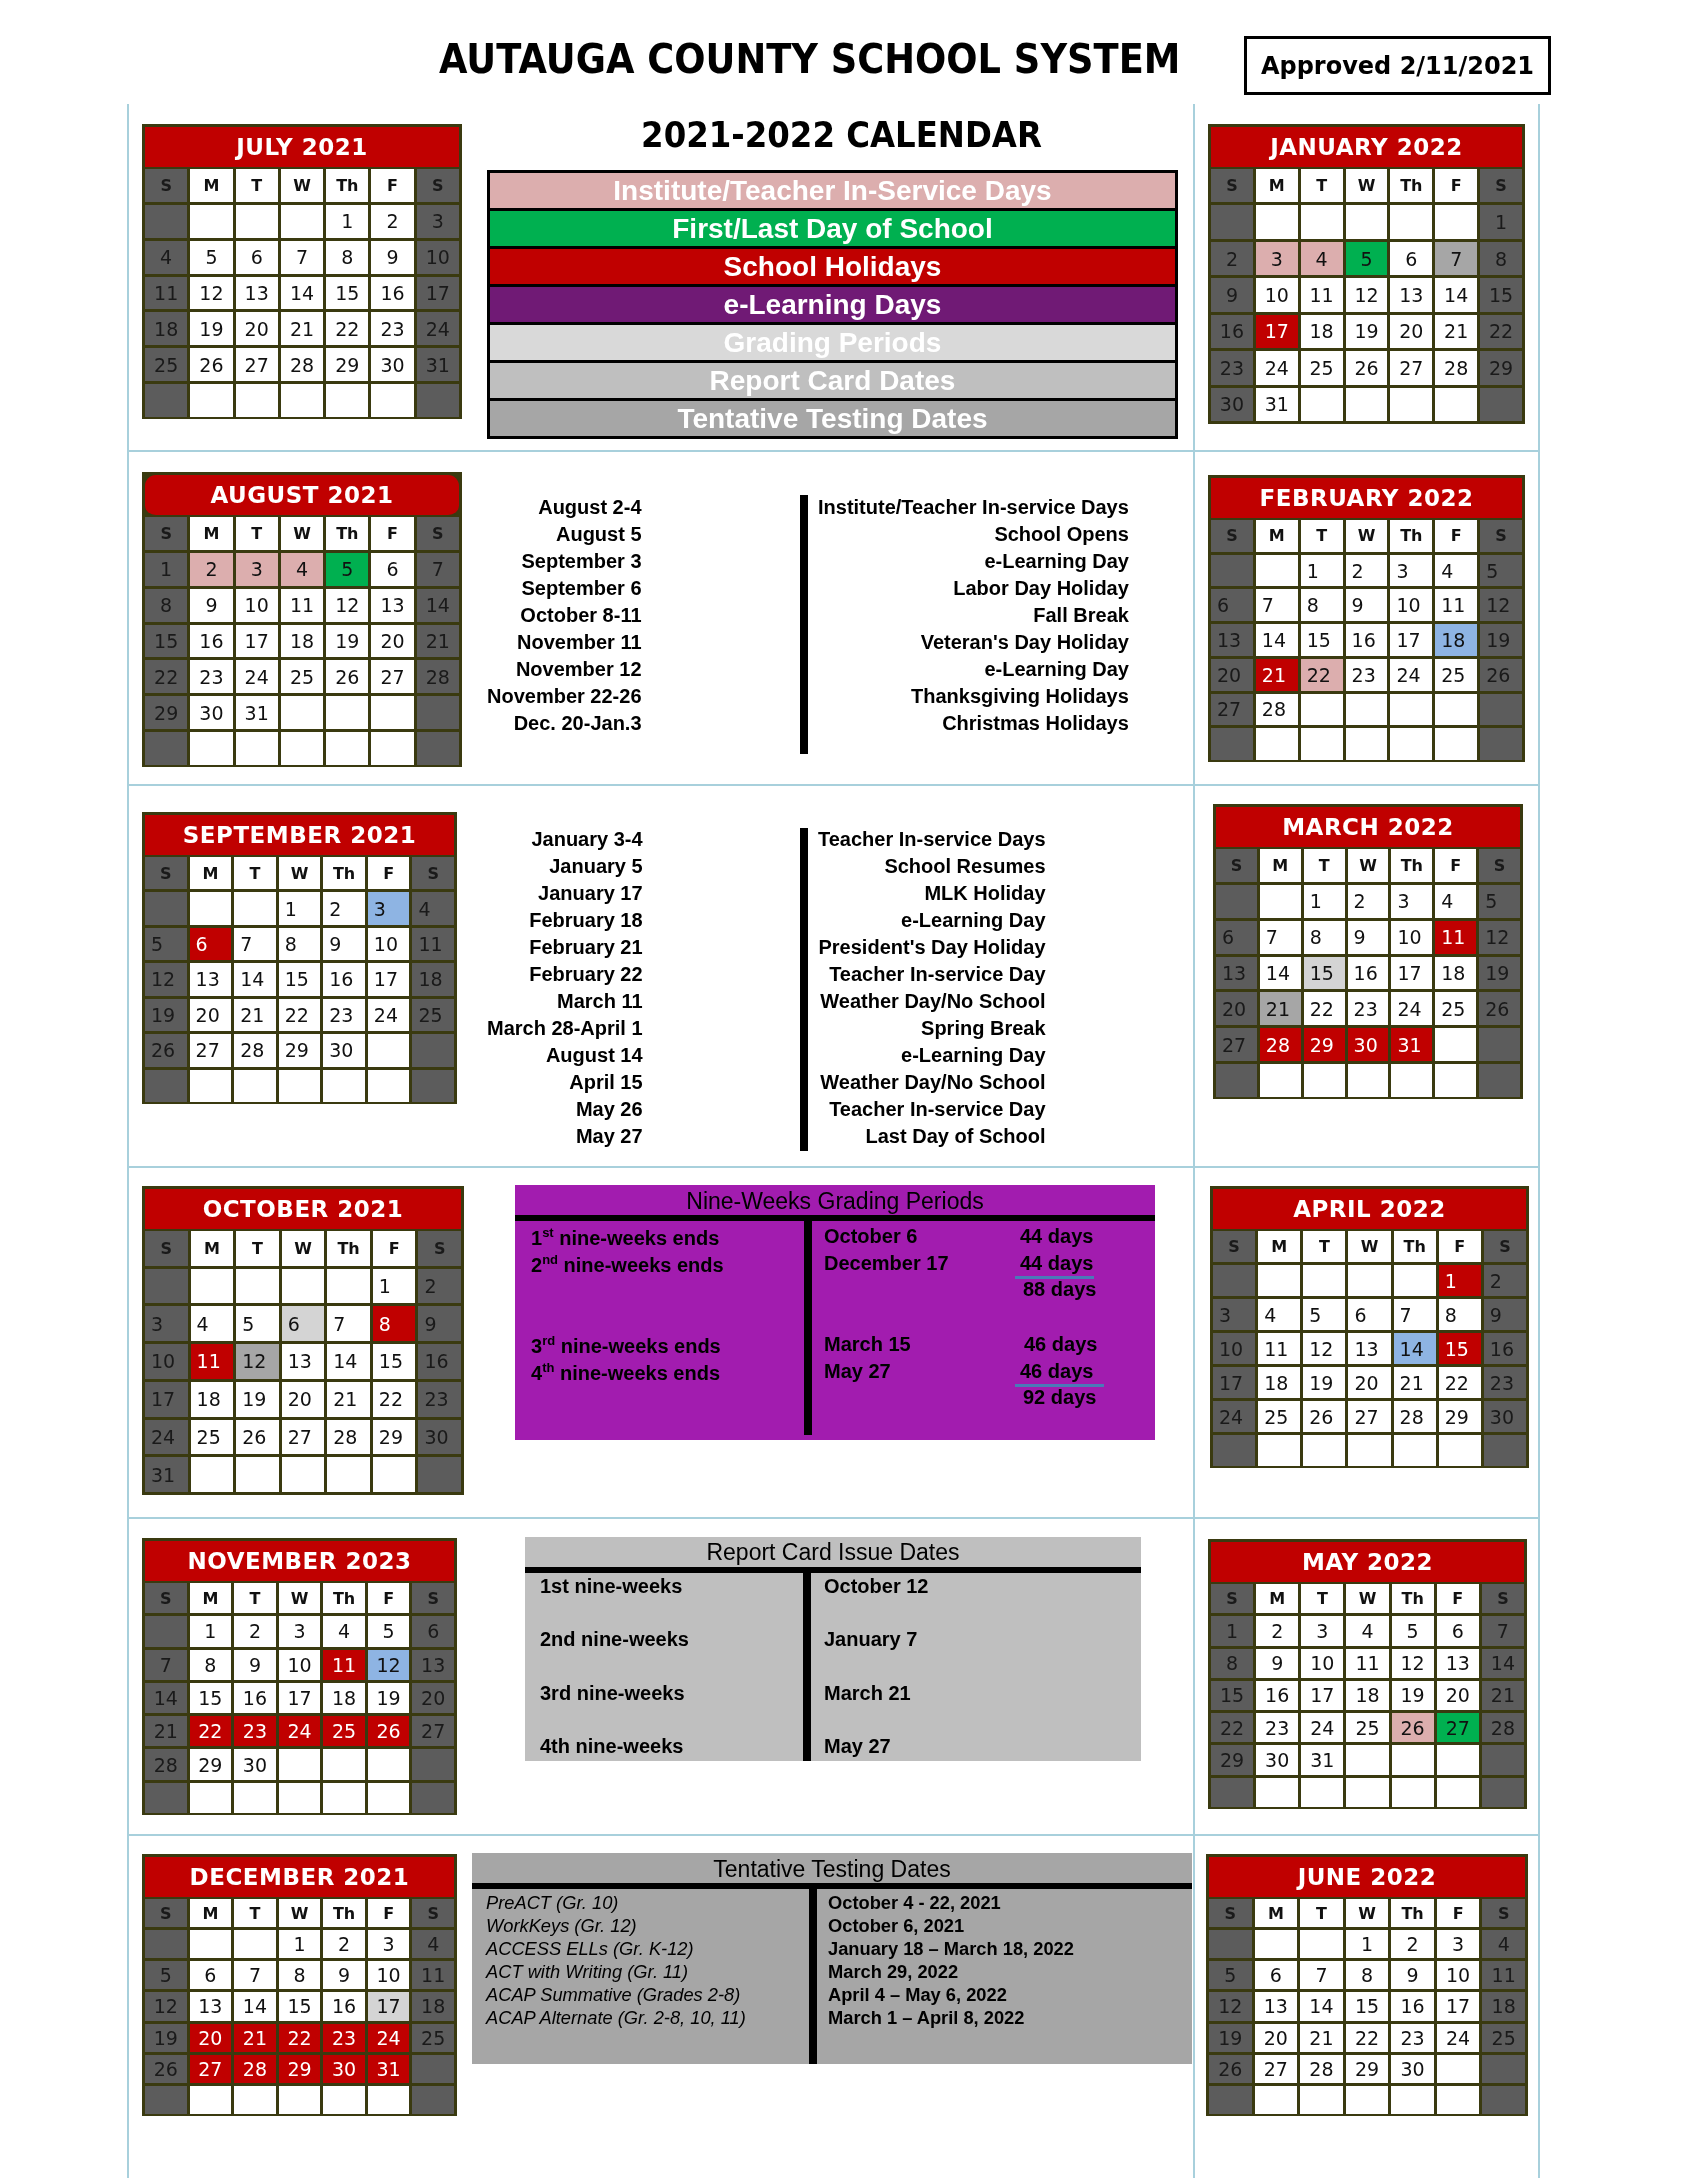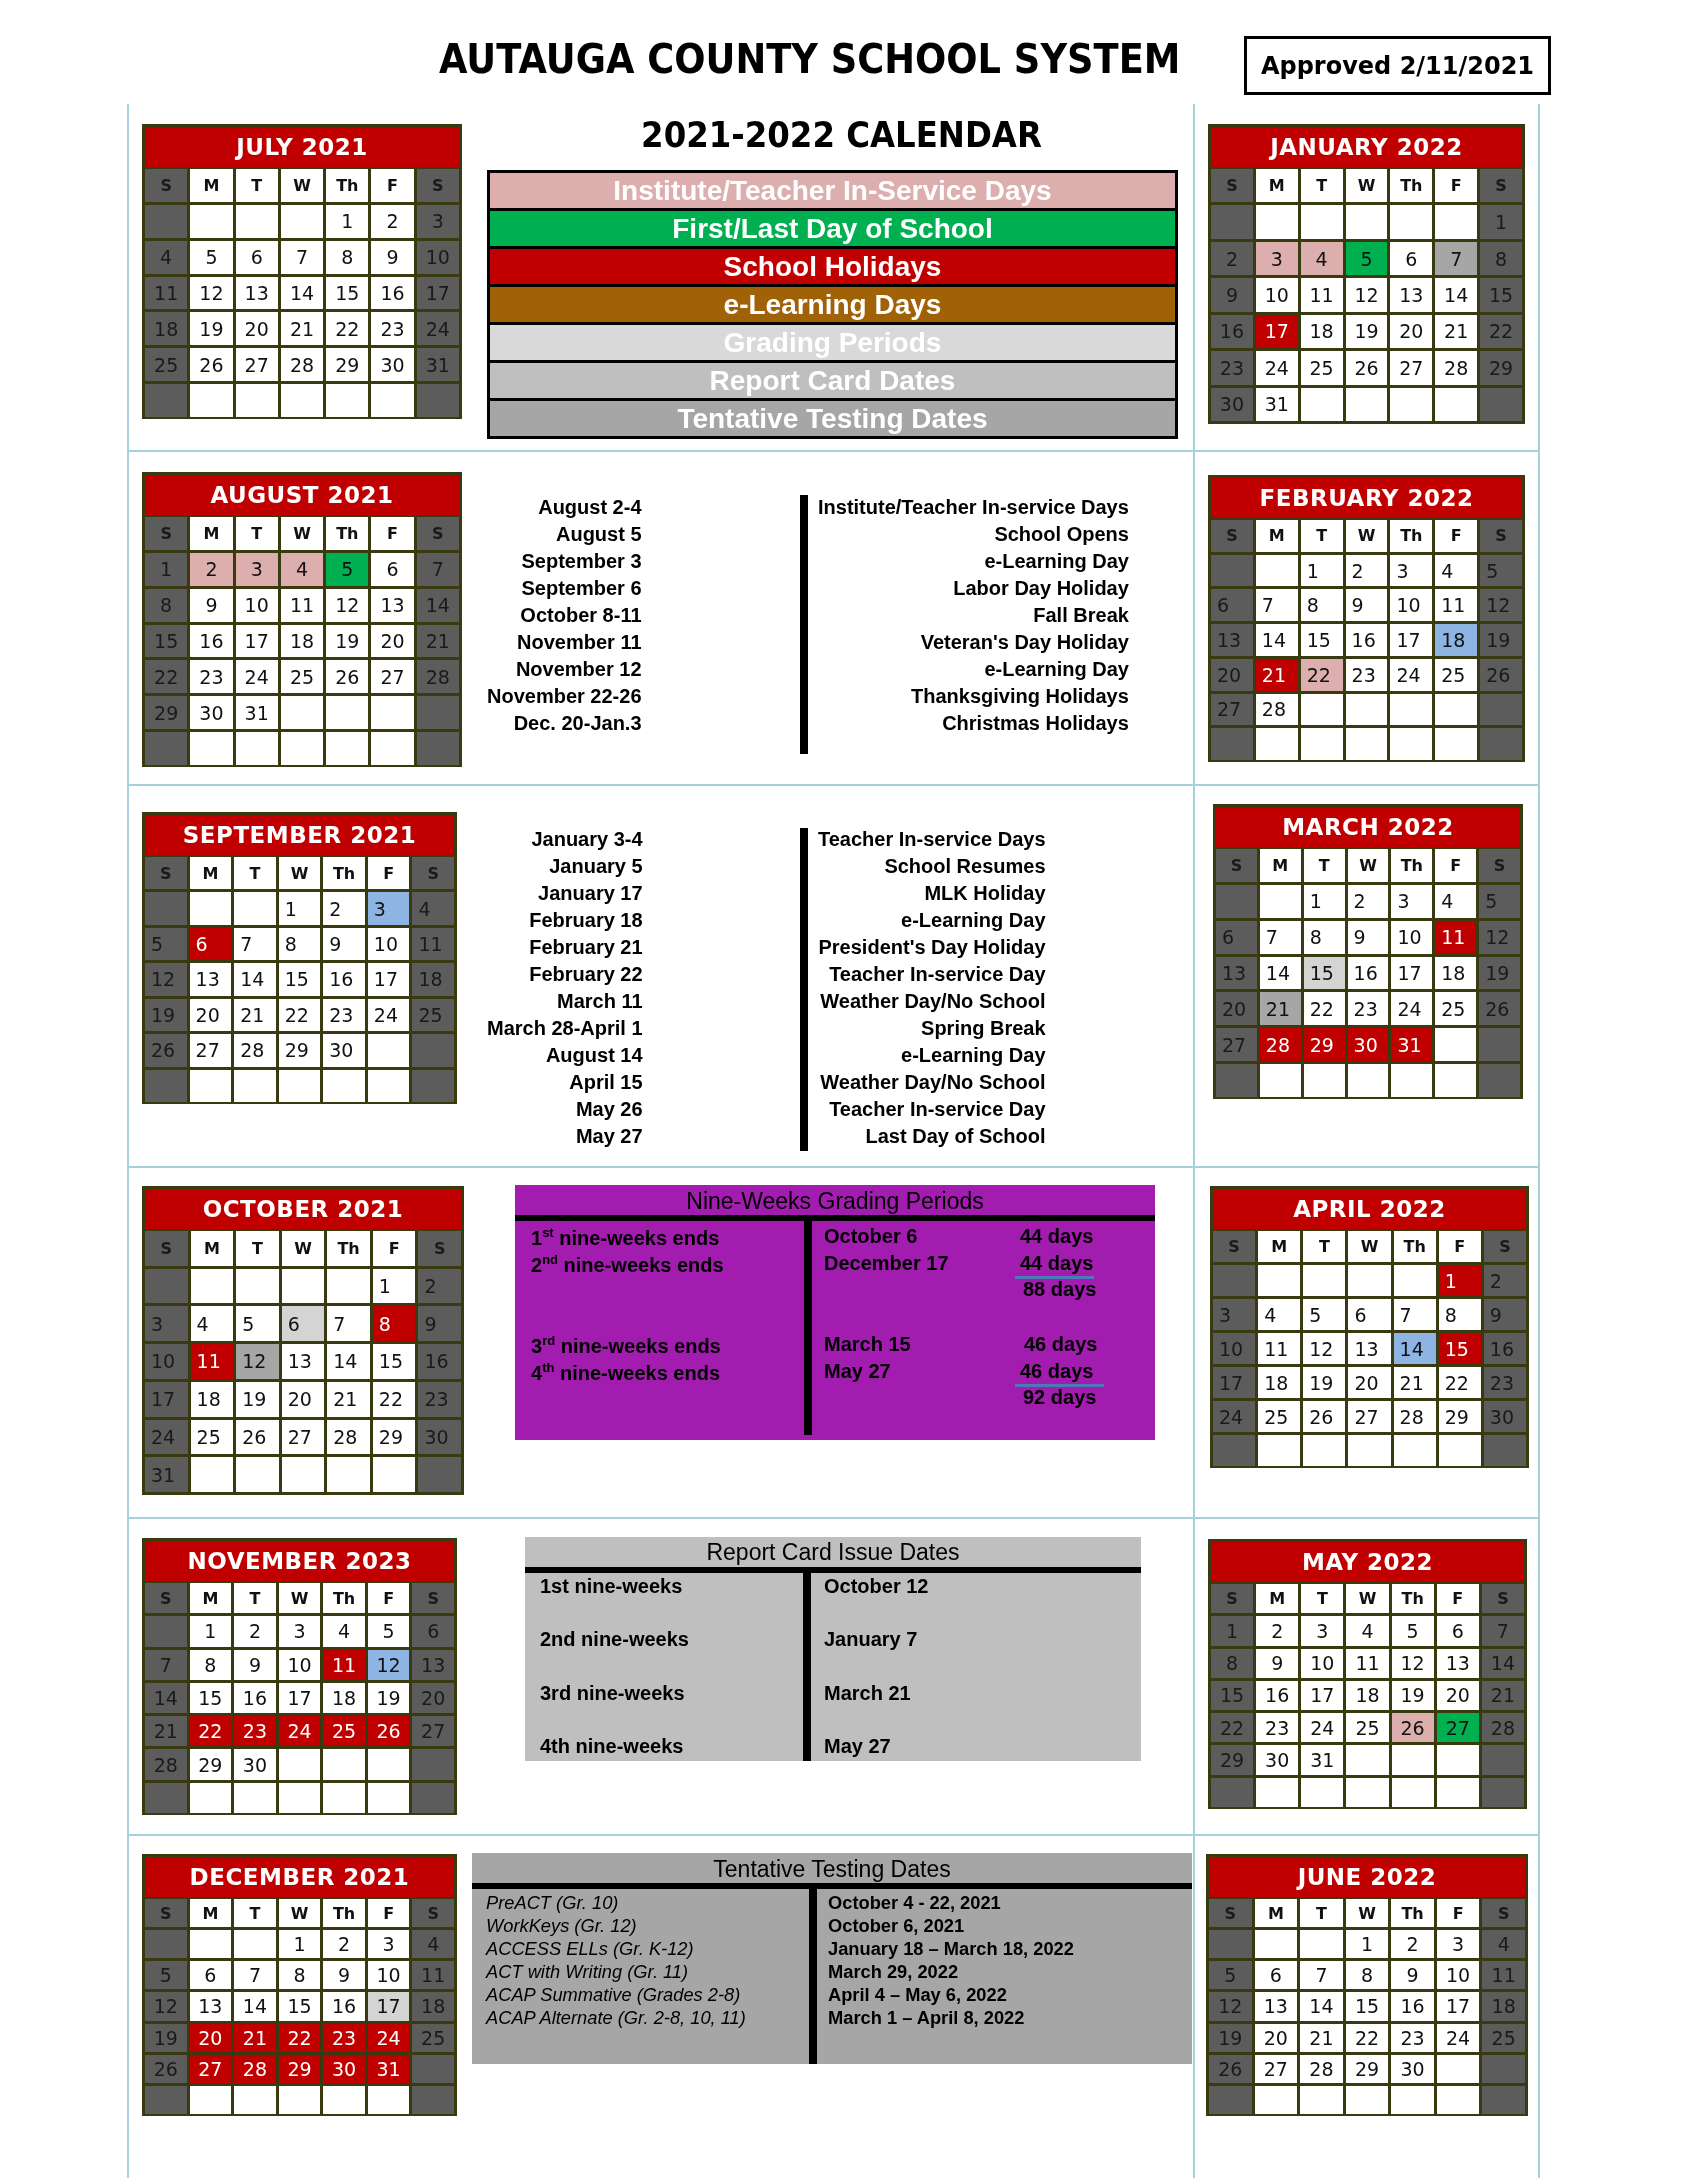--- a/index.html
+++ b/index.html
@@ -109,21 +109,21 @@
       <div class="cell wk"></div>
       <div class="cell"></div>
       <div class="cell"></div>
       <div class="cell"></div>
       <div class="cell"></div>
       <div class="cell"></div>
       <div class="cell wk"></div>
     </div>
   </div>
 <div class="cal" style="left:142px; top:472px; width:320px; height:295px;">
-    <div class="head" style="height: 42px;">AUGUST 2021</div>
+    <div class="head" style="height: 42px; border-radius: 11px;">AUGUST 2021</div>
     <div class="grid" style="height: 248px; grid-template-rows: repeat(7, 1fr);">
       <div class="cell dow wk">S</div>
       <div class="cell dow">M</div>
       <div class="cell dow">T</div>
       <div class="cell dow">W</div>
       <div class="cell dow">Th</div>
       <div class="cell dow">F</div>
       <div class="cell dow wk">S</div>
       <div class="cell wk">1</div>
       <div class="cell inservice">2</div>
@@ -709,21 +709,21 @@
       <div class="cell"></div>
       <div class="cell wk"></div>
     </div>
   </div>
 
 <div class="legend-title">2021-2022 CALENDAR</div>
 <div class="legend">
   <div class="row" style="background:#dcaeae;">Institute/Teacher In-Service Days</div>
   <div class="row" style="background:#00b050;">First/Last Day of School</div>
   <div class="row" style="background:#c00000;">School Holidays</div>
-  <div class="row" style="background:#a16207;">e-Learning Days</div>
+  <div class="row" style="background:#701a75;">e-Learning Days</div>
   <div class="row" style="background:#d9d9d9;">Grading Periods</div>
   <div class="row" style="background:#bfbfbf;">Report Card Dates</div>
   <div class="row" style="background:#a6a6a6;">Tentative Testing Dates</div>
 </div>
 
 <div class="kd" style="left:487px; top:494px;">
     <div>August 2-4</div>
     <div>August 5</div>
     <div>September 3</div>
     <div>September 6</div>

